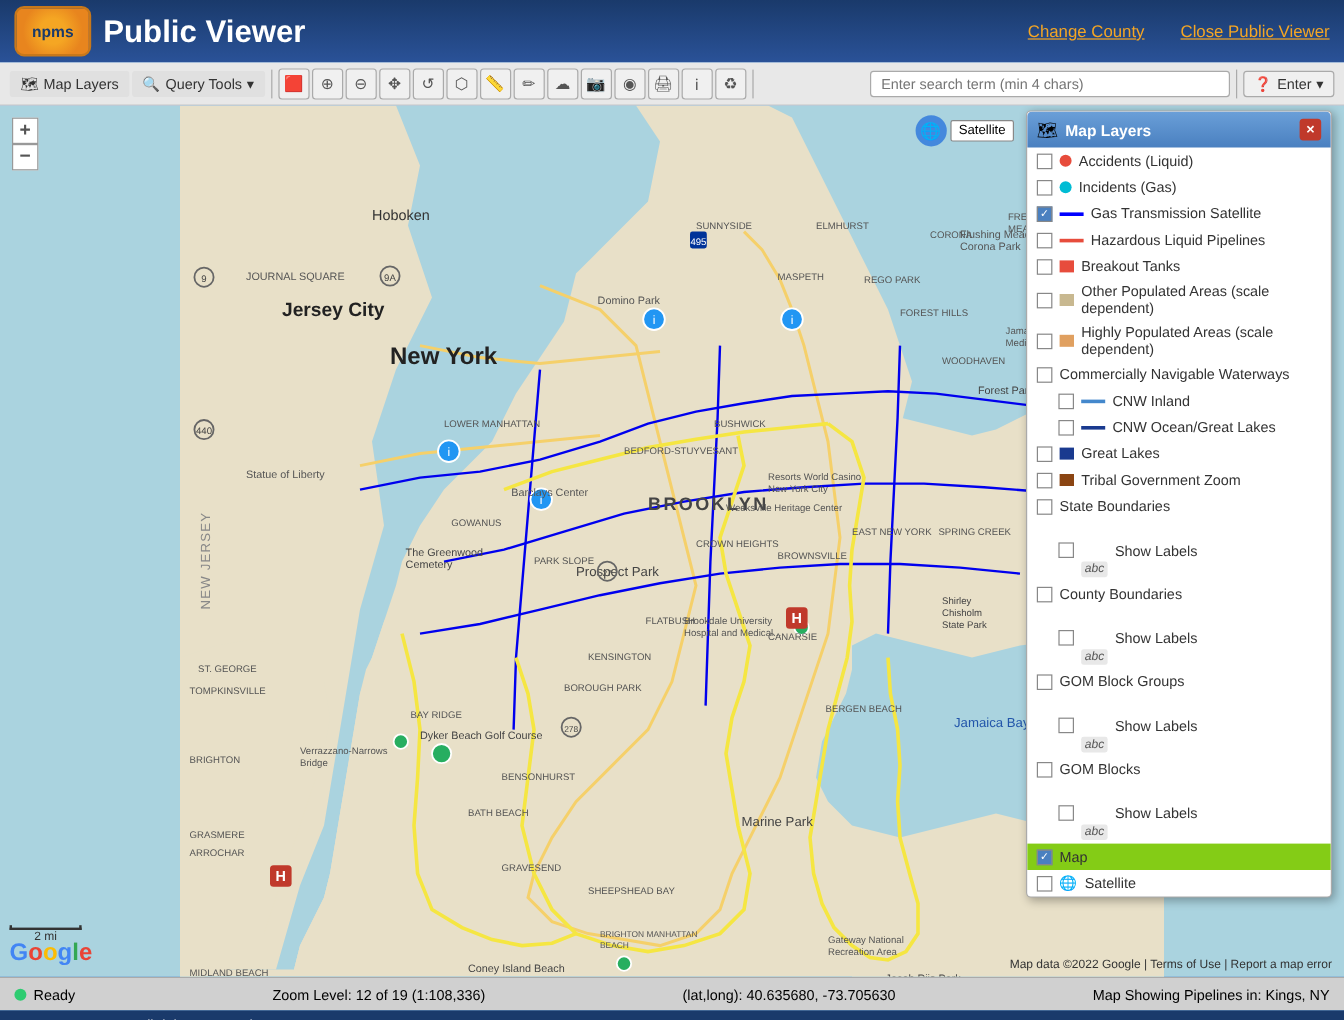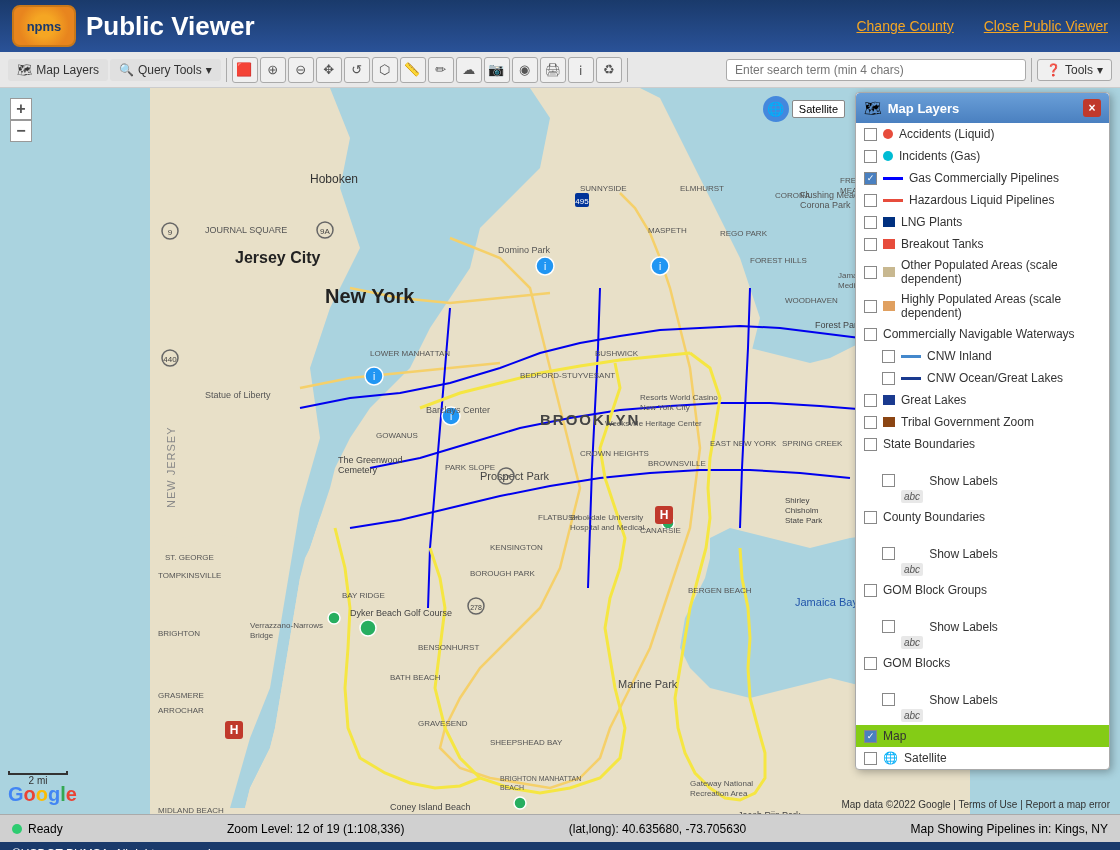--- a/index.html
+++ b/index.html
@@ -215,21 +215,21 @@
   <div class="toolbar-icon-btn">📷</div>
   <div class="toolbar-icon-btn">◉</div>
   <div class="toolbar-icon-btn">🖨</div>
   <div class="toolbar-icon-btn">ℹ</div>
   <div class="toolbar-icon-btn">♻</div>
   <div class="toolbar-sep"></div>
   <input class="map-search" id="search-box" type="text" placeholder="Enter search term (min 4 chars)" style="">
   <div class="toolbar-sep"></div>
   <div class="help-btn">
     <span>❓</span>
-    <span>Tools</span>
+    <span>Enter</span>
     <span>▾</span>
   </div>
 </div>
 
 <div id="map-container">
   <div id="map-bg">
 
     <svg id="map-svg" viewBox="0 0 820 726">
 
       <rect width="820" height="726" fill="#aad3df"></rect>
@@ -445,31 +445,26 @@
             <span>Accidents (Liquid)</span>
           </div>
           <div class="layer-item" style="">
             <div class="layer-check"></div>
             <div class="layer-color-dot" style="background: rgb(0, 188, 212);"></div>
             <span>Incidents (Gas)</span>
           </div>
           <div class="layer-item" style="">
             <div class="layer-check checked"></div>
             <div class="layer-color-line" style="background: rgb(0, 0, 255);"></div>
-            <span>Gas Commercially Pipelines</span>
+            <span>Gas Transmission Satellite</span>
           </div>
           <div class="layer-item" style="">
             <div class="layer-check"></div>
             <div class="layer-color-line" style="background: rgb(231, 76, 60);"></div>
             <span>Hazardous Liquid Pipelines</span>
-          </div>
-          <div class="layer-item" style="">
-            <div class="layer-check"></div>
-            <div class="layer-color-rect" style="background: rgb(0, 48, 128);"></div>
-            <span>LNG Plants</span>
           </div>
           <div class="layer-item" style="">
             <div class="layer-check"></div>
             <div class="layer-color-rect" style="background: rgb(231, 76, 60);"></div>
             <span>Breakout Tanks</span>
           </div>
           <div class="layer-item" style="">
             <div class="layer-check"></div>
             <div class="layer-color-rect" style="background: rgb(200, 184, 144);"></div>
             <span>Other Populated Areas (scale dependent)</span>

